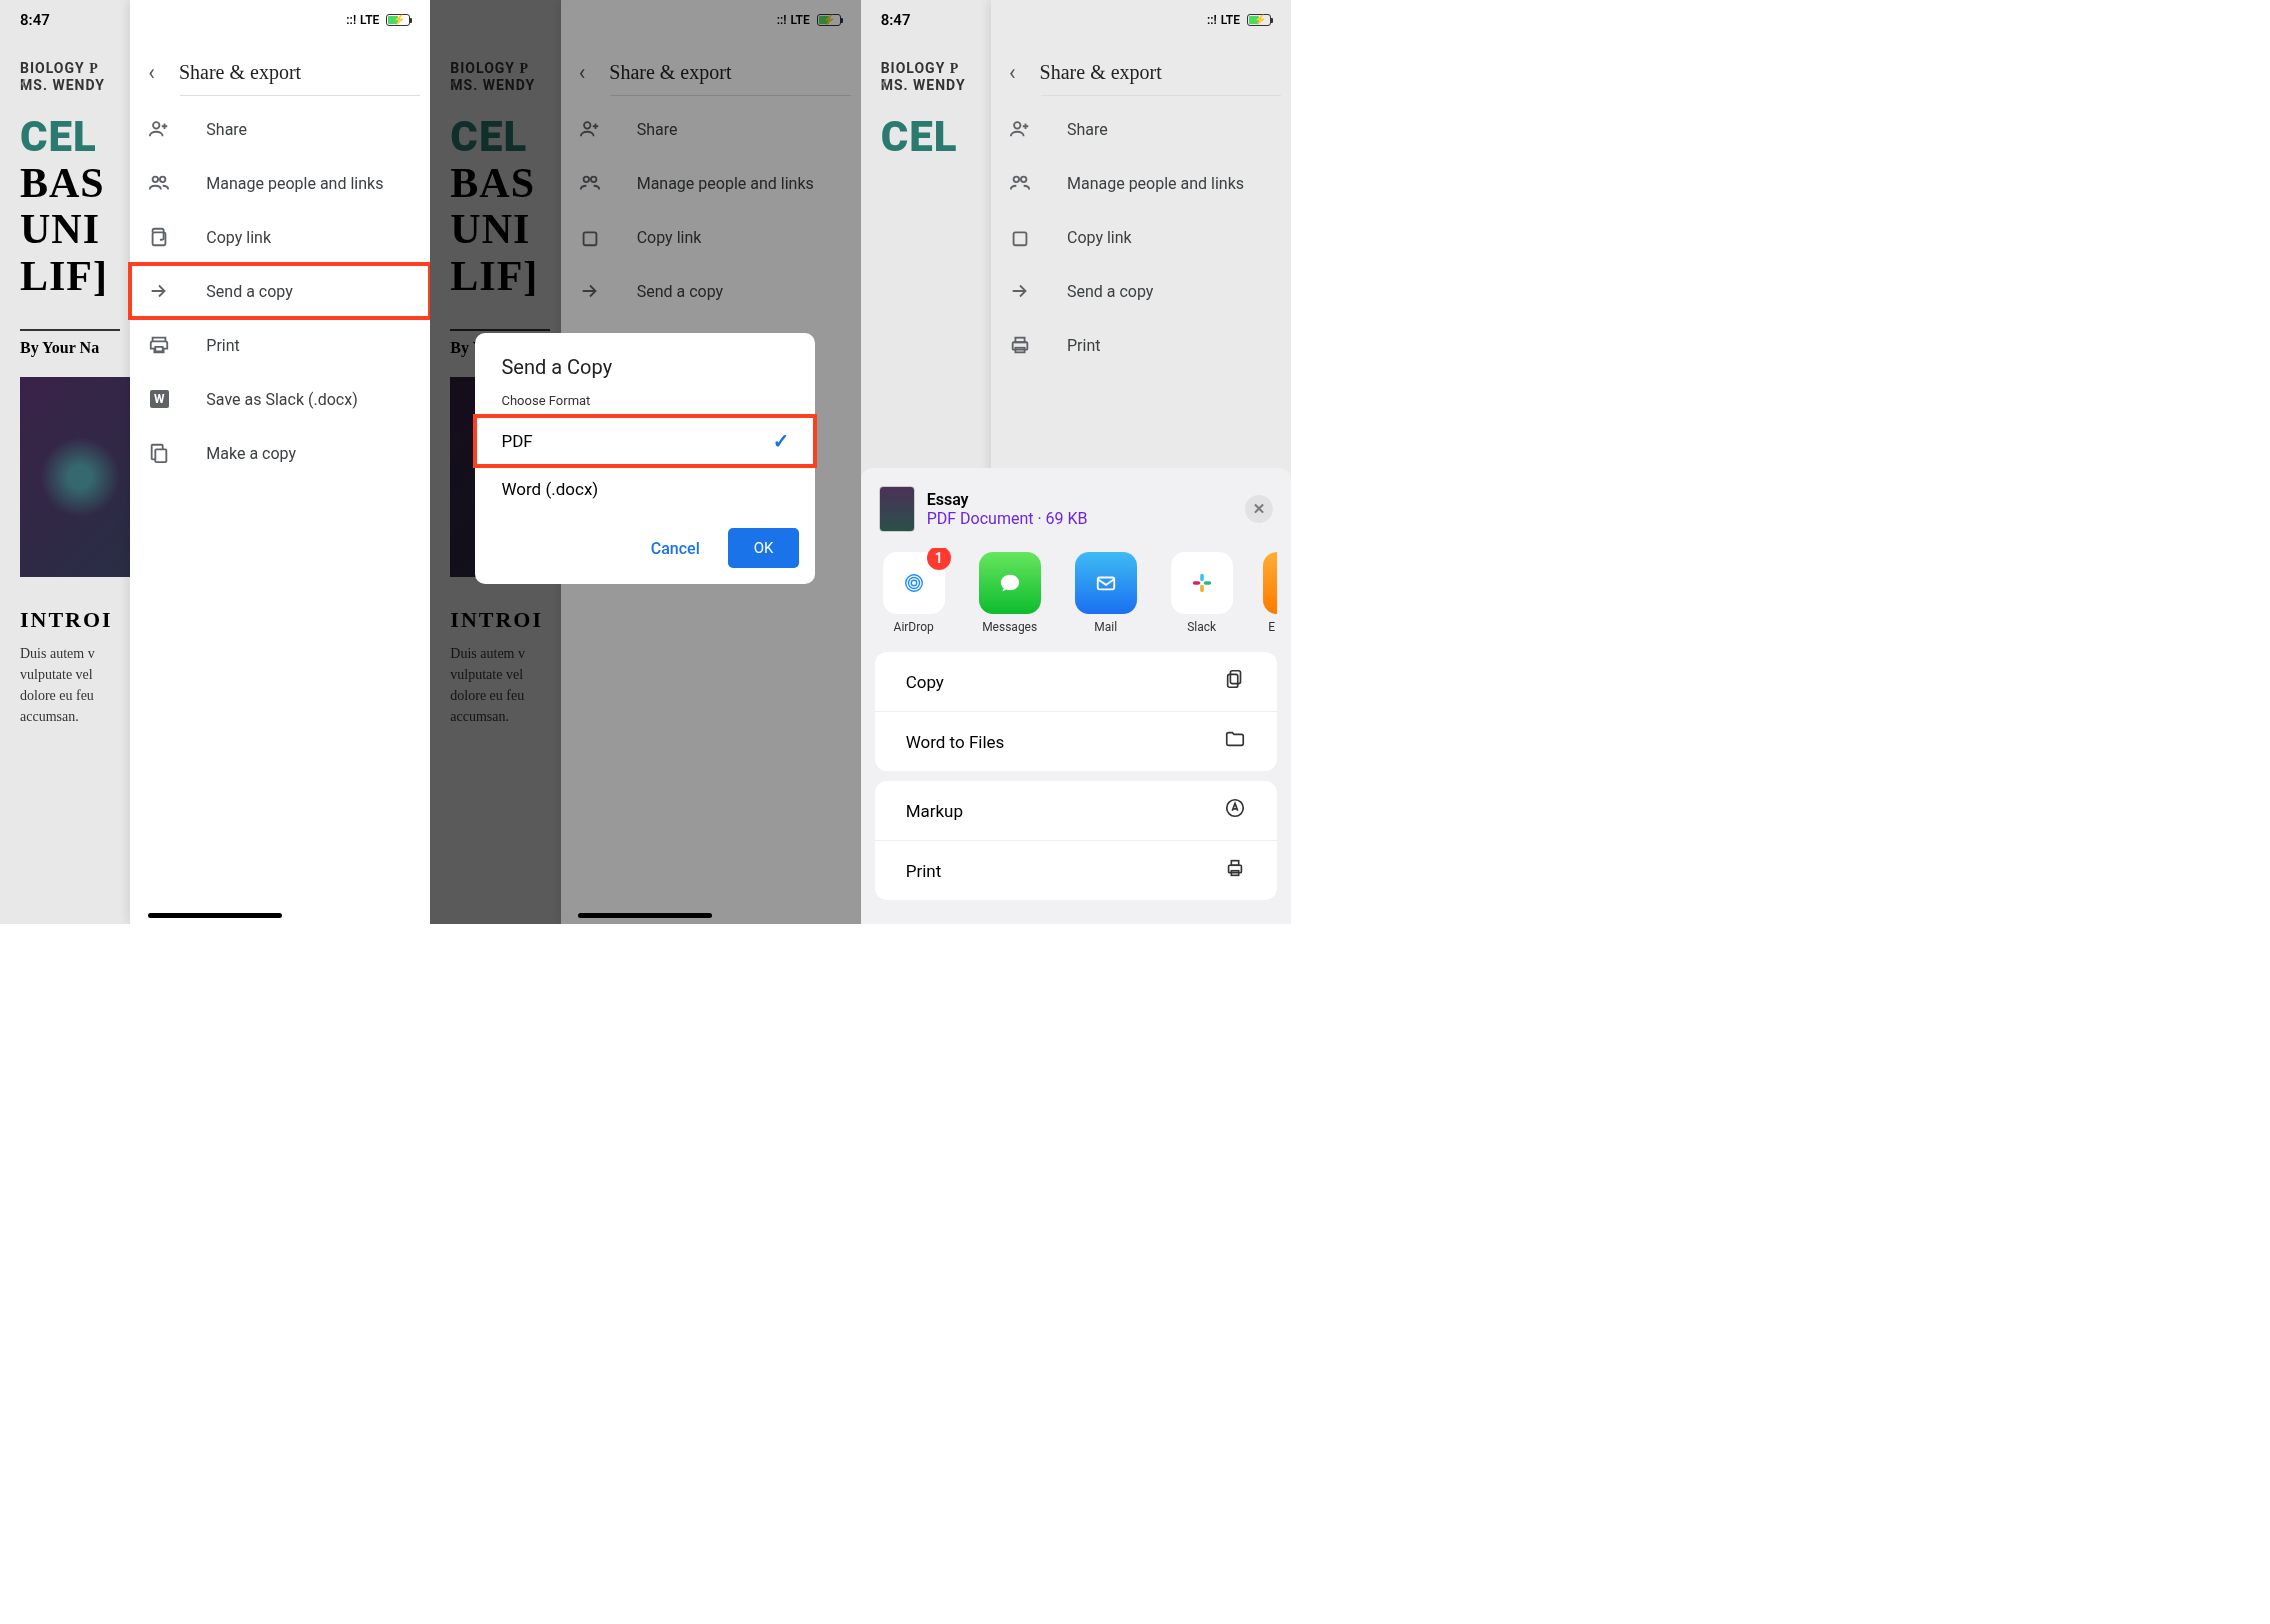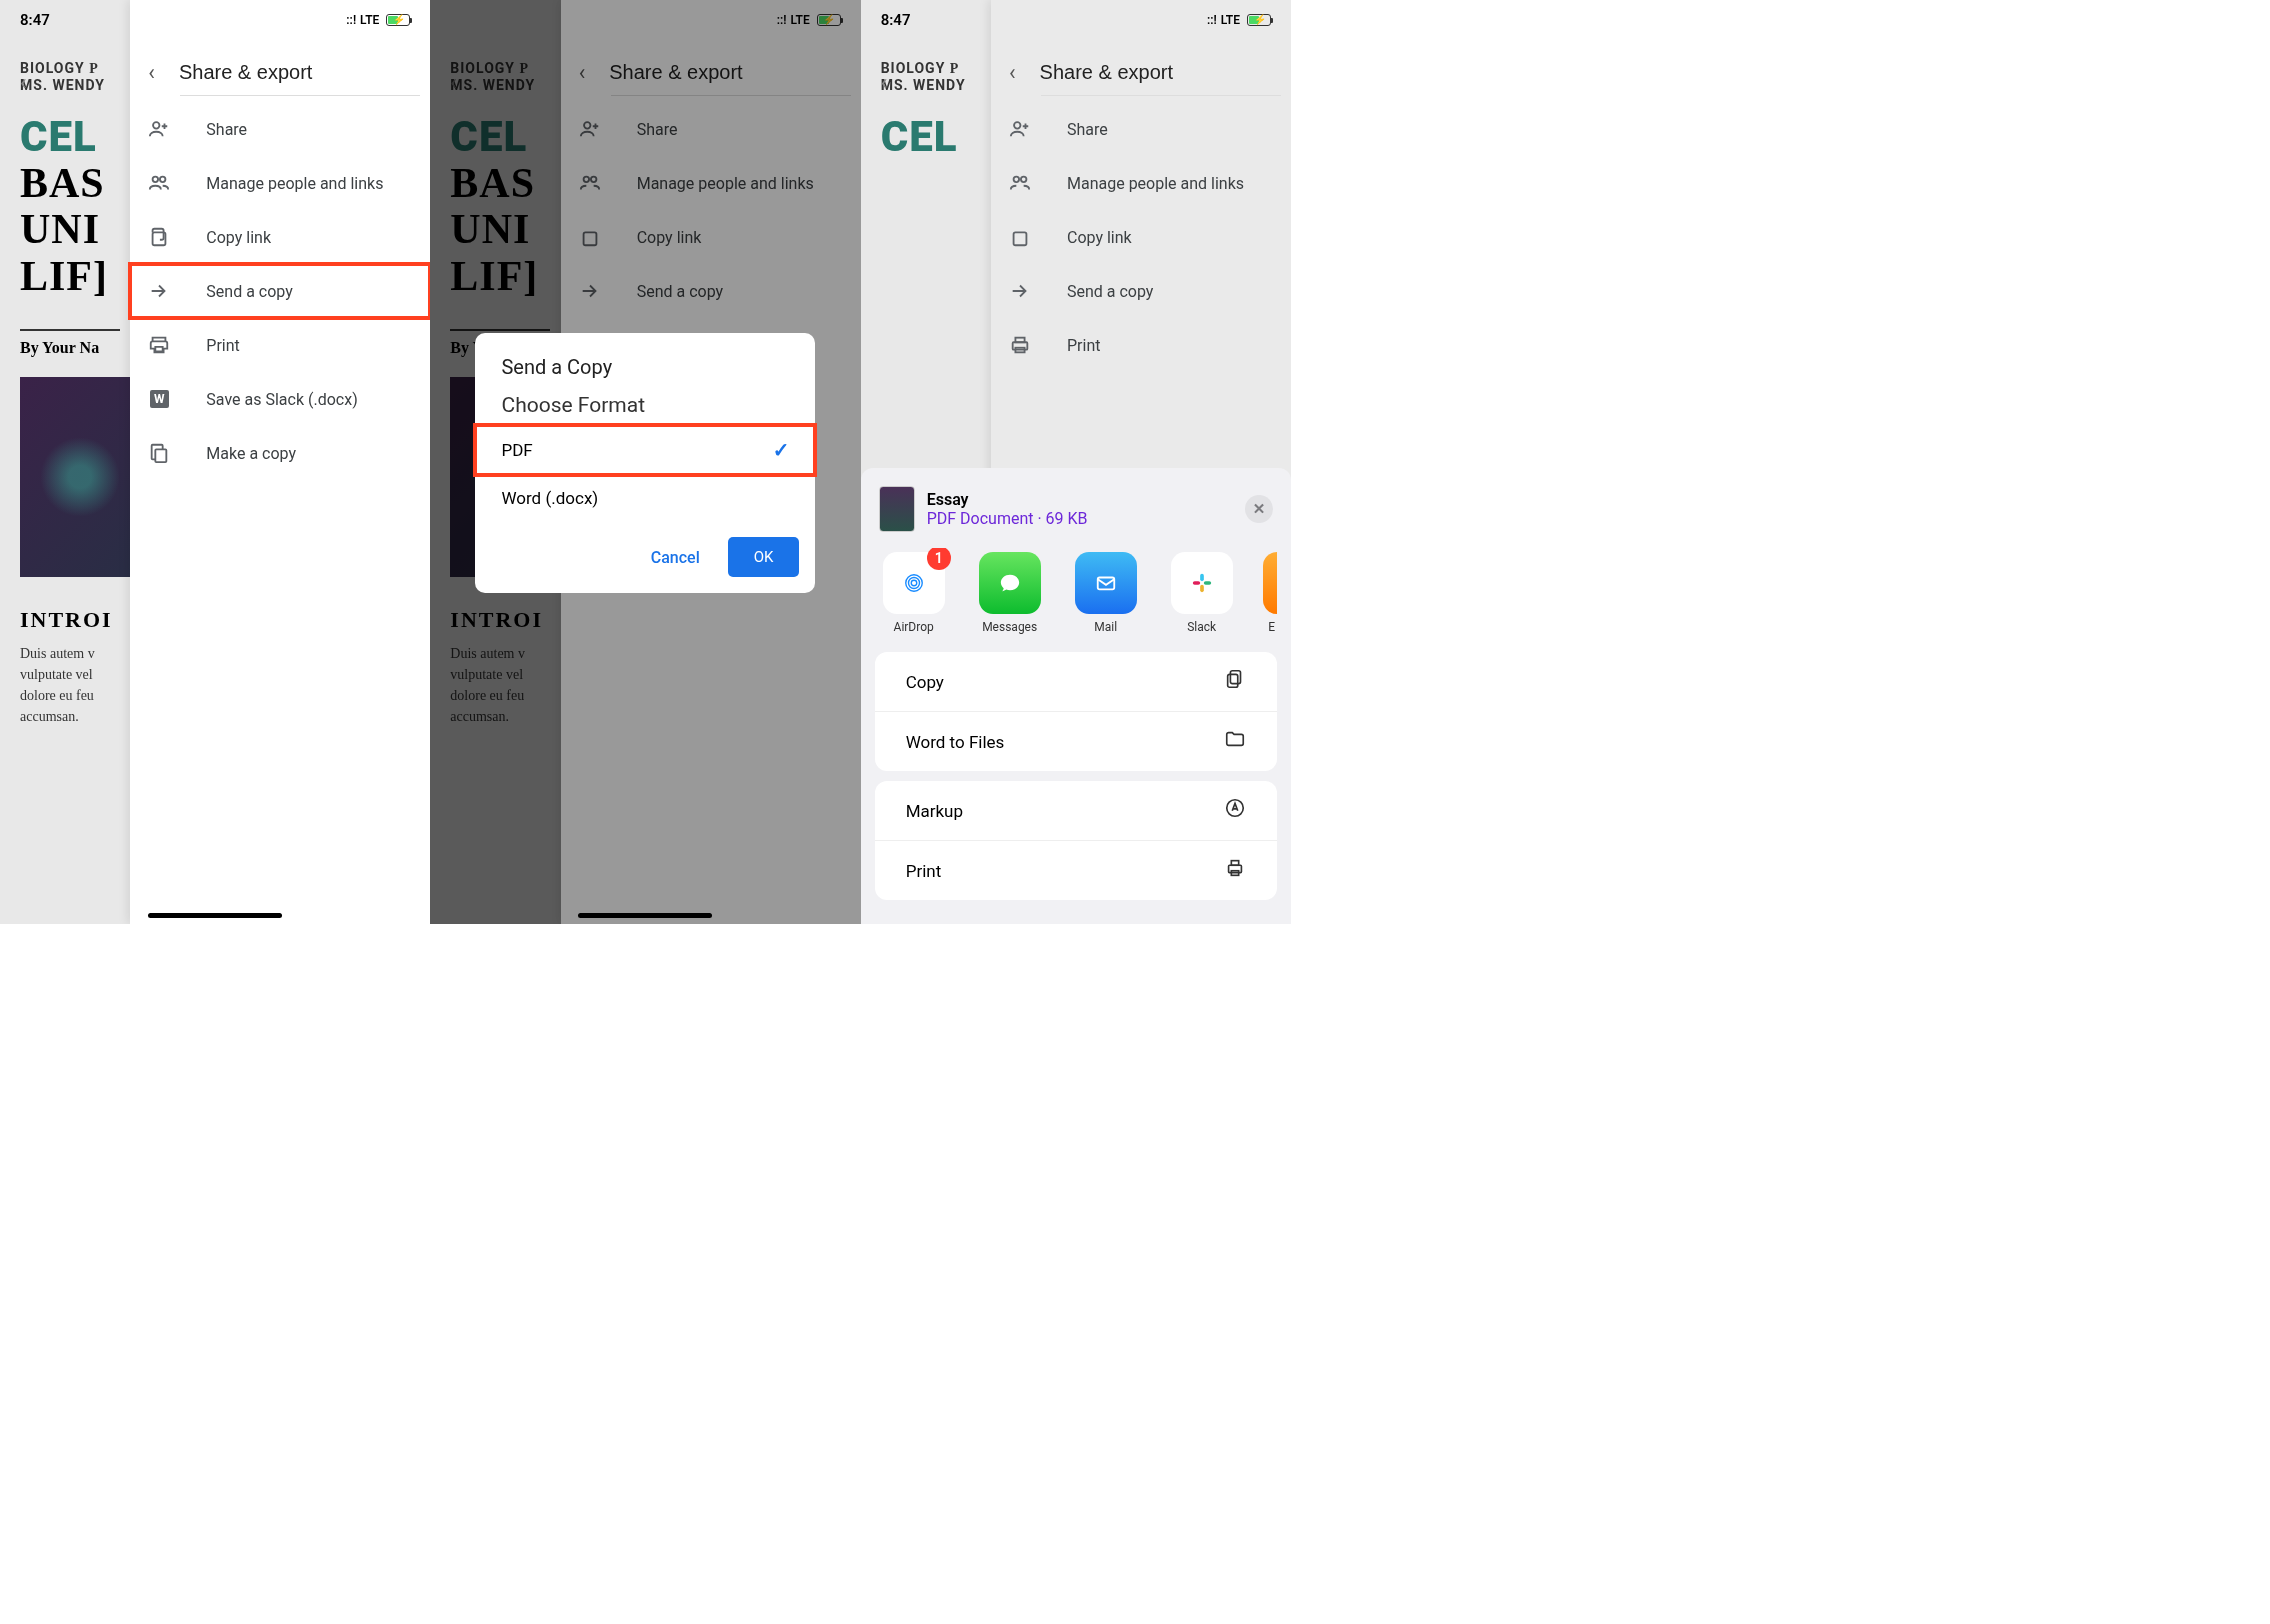--- a/index.html
+++ b/index.html
@@ -30,34 +30,34 @@
 .doc-intro{font-family:Georgia,serif;font-size:22px;font-weight:900;letter-spacing:2px;margin-top:30px}
 .doc-body{font-family:Georgia,serif;font-size:14px;margin-top:10px;line-height:1.5;color:#333}
 
 
 .back-btn{position:absolute;top:70px;left:20px;font-size:22px;color:#888;z-index:1}
 
 
 .panel{position:absolute;top:0;right:0;width:300px;height:100%;background:#fff;z-index:10;box-shadow:-2px 0 10px rgba(0,0,0,.1)}
 .panel-header{display:flex;align-items:center;padding:20px 18px 10px;gap:24px}
 .panel-back{font-size:22px;color:#555;cursor:pointer}
-.panel-title{font-size:20px;font-weight:400;color:#222;font-family:Liberation Sans, sans-serif}
+.panel-title{font-size:20px;font-weight:400;color:#222;font-family:Liberation Serif, serif}
 .panel-divider{height:1px;background:#ddd;margin-left:50px;margin-bottom:6px;margin-right:10px}
 .menu-item{display:flex;align-items:center;padding:16px 18px;gap:36px;cursor:pointer}
 .menu-icon{width:22px;height:22px;display:flex;align-items:center;justify-content:center;color:#5f6368}
 .menu-label{font-size:16px;color:#3c4043}
 .highlight{outline:4px solid #ff4020;outline-offset:-2px}
 
 
 .phone-overlay{position:absolute;inset:0;background:rgba(0,0,0,.4);z-index:15}
 
 
 .dialog{position:absolute;top:333px;left:50%;transform:translateX(-50%);width:340px;background:#fff;border-radius:10px;z-index:20;padding-bottom:12px}
 .dialog-title{padding:22px 26px 10px;font-size:20px;color:#222;font-family:"Google Sans",Roboto,sans-serif}
-.dialog-sub{padding:4px 26px 8px;font-size:21px;color:#333}
+.dialog-sub{padding:4px 26px 8px;font-size:13px;color:#333}
 .dialog-option{display:flex;justify-content:space-between;align-items:center;padding:13px 26px;font-size:17px}
 .dialog-option .check{color:#1a73e8;font-size:20px;font-weight:700}
 .dialog-option.highlight{outline:4px solid #ff4020;outline-offset:-2px}
 .dialog-actions{display:flex;justify-content:flex-end;gap:18px;padding:16px 16px 4px;align-items:center}
 .dialog-cancel{color:#1a73e8;font-size:16px;font-weight:500;cursor:pointer;padding:8px 10px}
 .dialog-ok{background:#1a73e8;color:#fff;font-size:15px;font-weight:400;padding:11px 26px;border-radius:5px;cursor:pointer}
 
 
 .share-sheet{position:absolute;bottom:0;left:0;right:0;background:#f1f1f4;border-radius:12px 12px 0 0;z-index:20;padding:14px}
 .share-head{display:flex;align-items:center;gap:12px;padding:4px 4px 16px}

